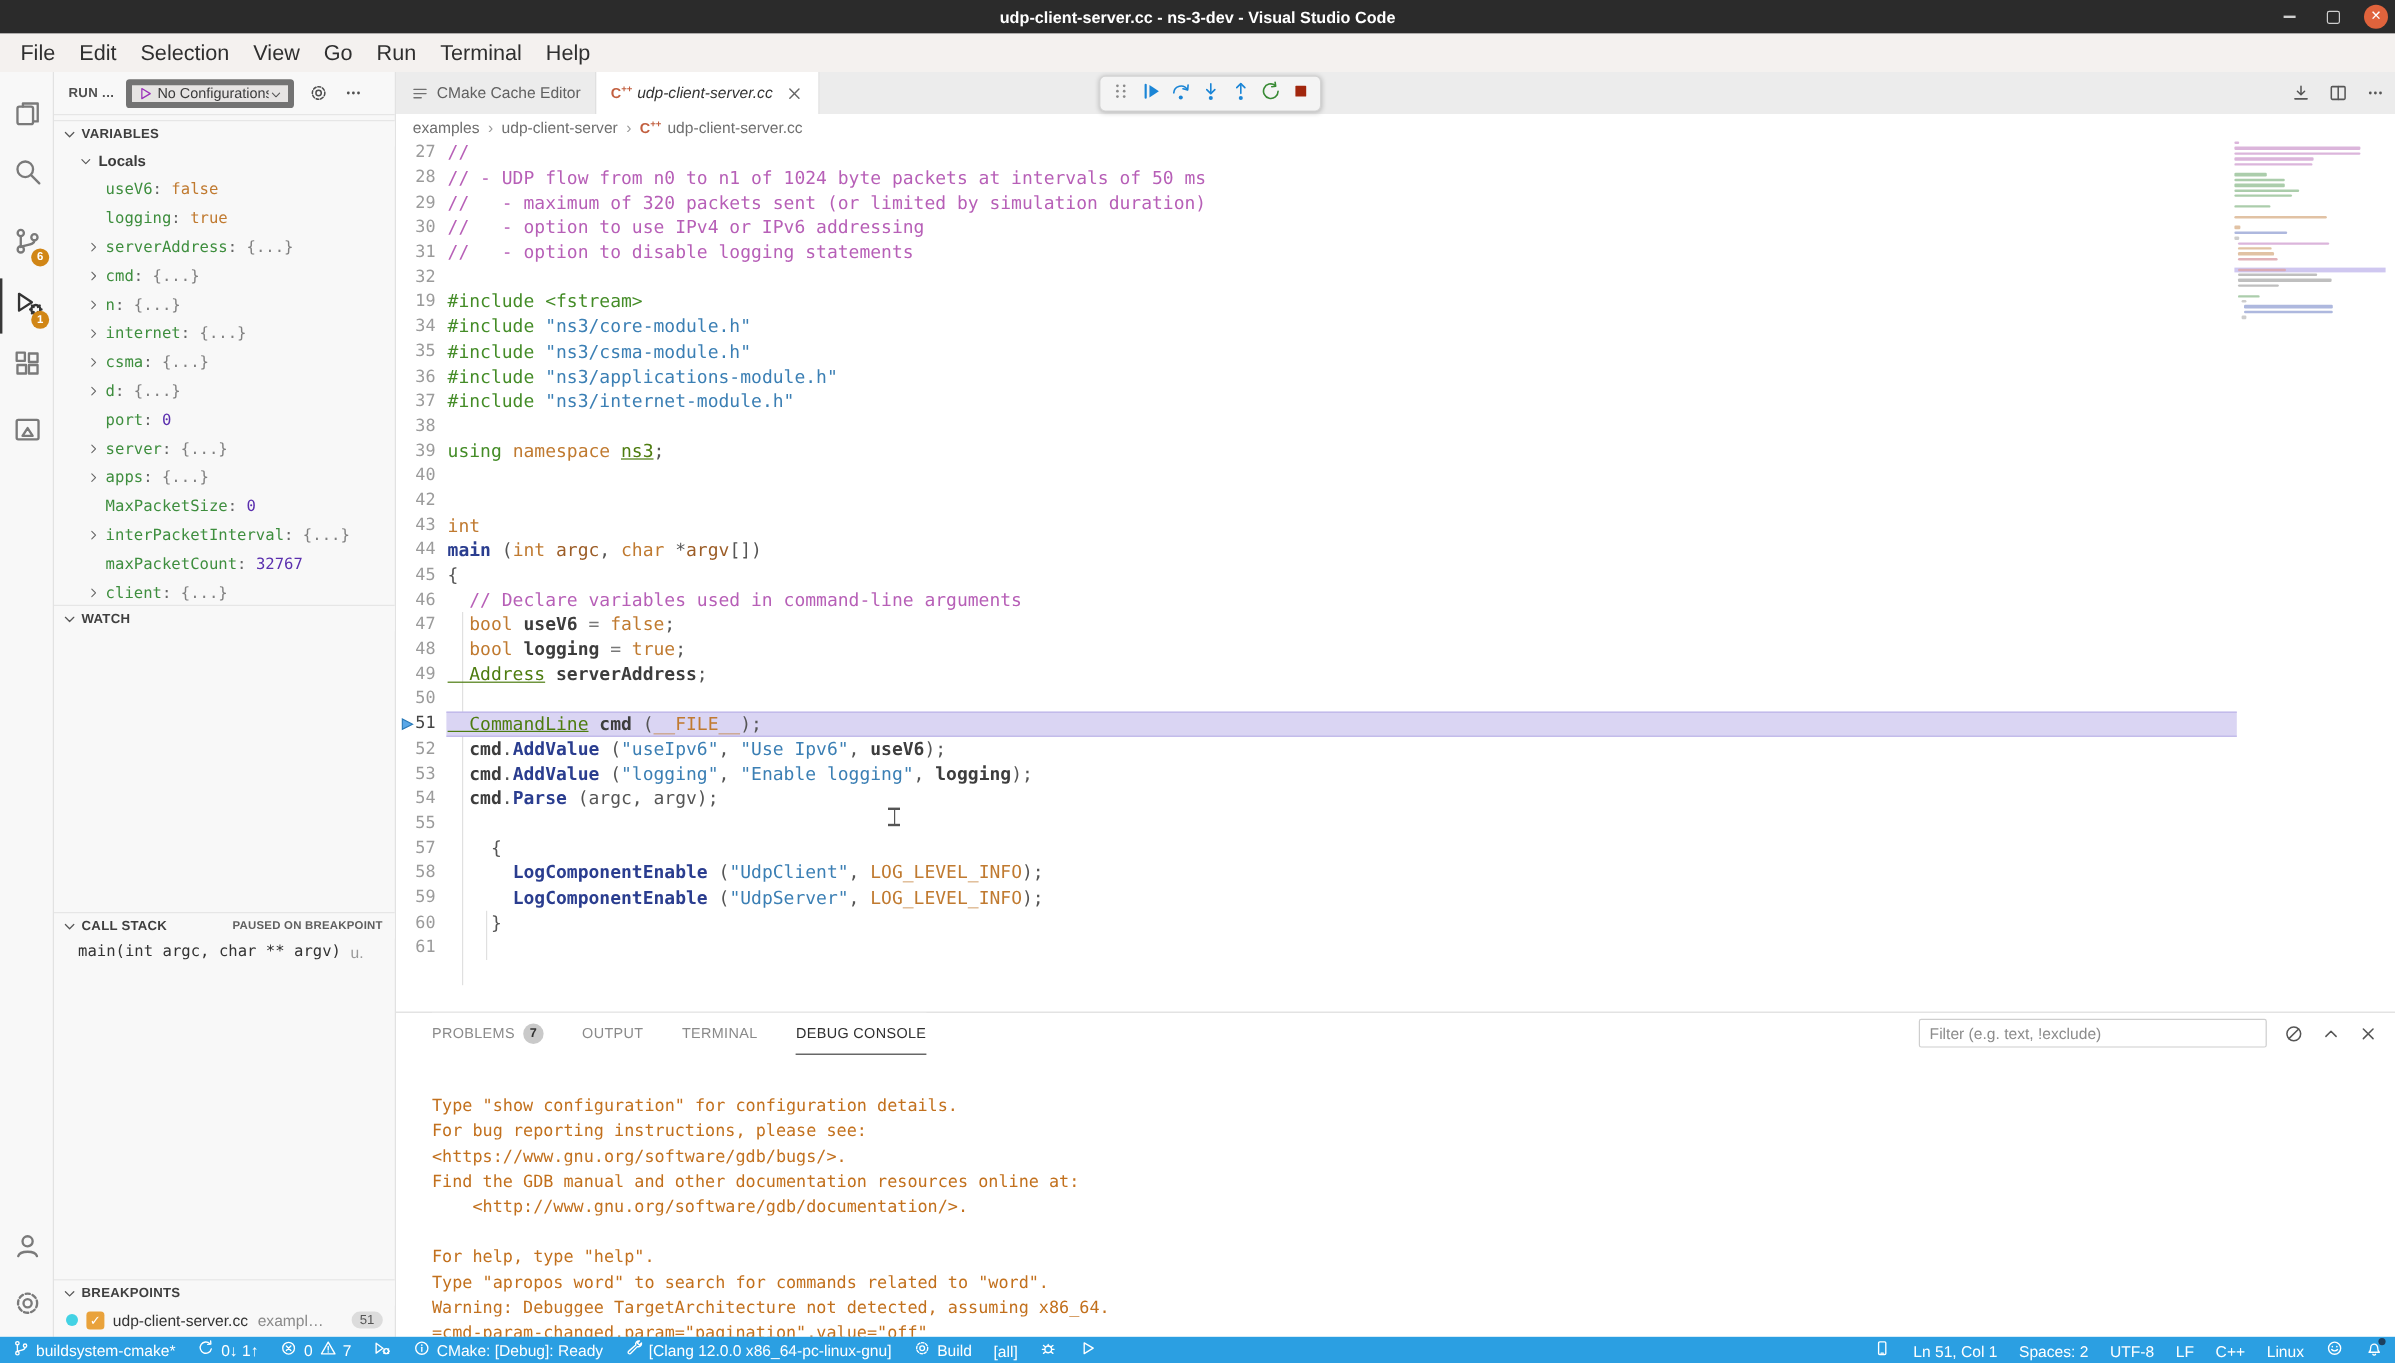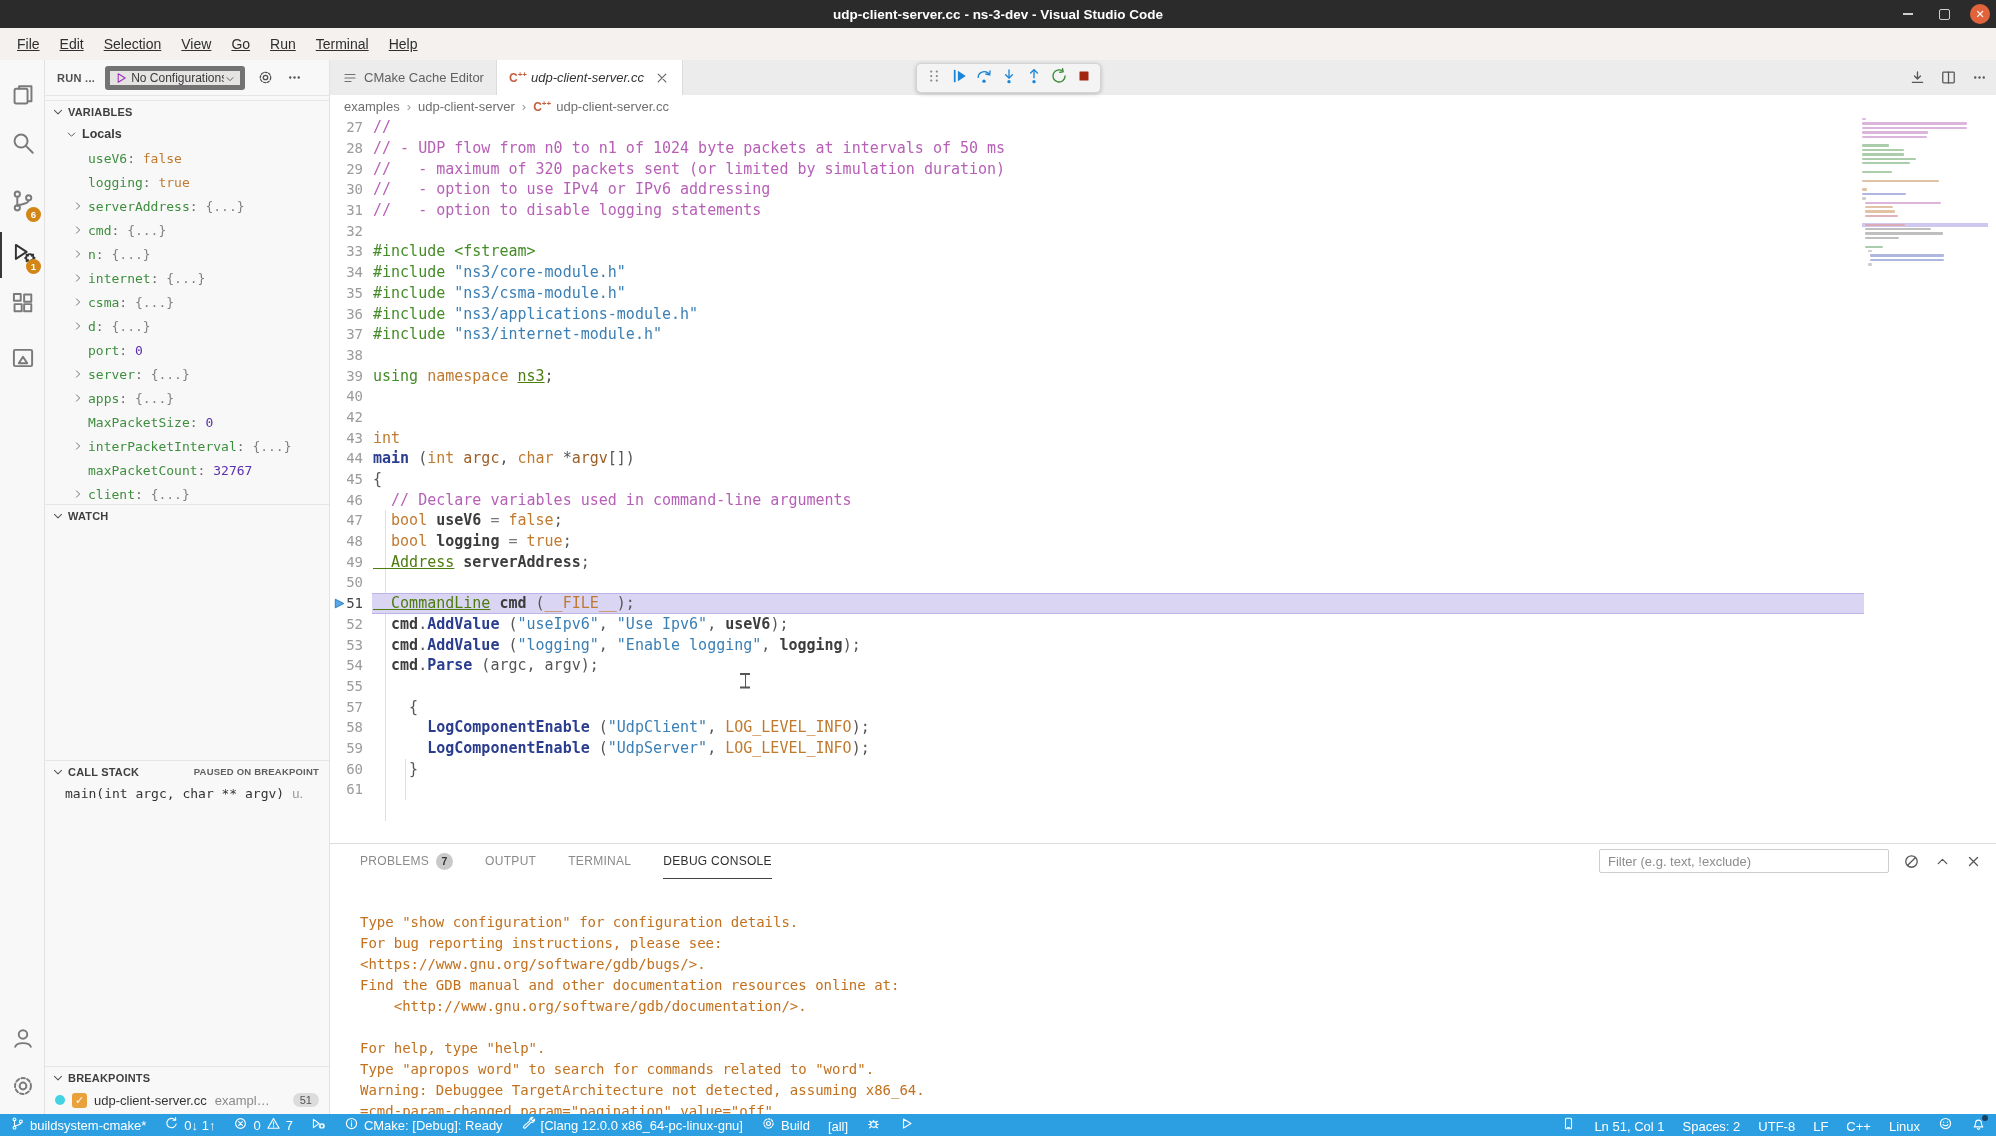--- a/index.html
+++ b/index.html
@@ -11,21 +11,21 @@
             display:flex;align-items:center;justify-content:center;}
   .titlebar .title{color:#fff;font-size:13.5px;font-weight:bold;}
   .win-controls{position:absolute;right:6px;top:0;height:28px;display:flex;align-items:center;gap:16px;}
   .wc{width:20px;height:20px;display:flex;align-items:center;justify-content:center;color:#d8d8d8;font-size:12px;}
   .wc.min::before{content:"";width:10px;height:2px;background:#cfcfcf;}
   .wc.max::before{content:"";width:9px;height:9px;border:1.5px solid #cfcfcf;border-radius:2px;}
   .wc.close{background:#e0633c;border-radius:50%;color:#fff;font-size:11px;line-height:1;}
   
   .menubar{position:absolute;left:0;top:28px;width:100%;height:32px;background:#f4f1ef;
            display:flex;align-items:center;padding-left:8px;gap:2px;}
-  .menu-item{padding:4px 9px;font-size:14px;color:#2f2f2f;border-radius:4px;text-decoration:underline;}
+  .menu-item{padding:4px 9px;font-size:18px;color:#2f2f2f;border-radius:4px;}
   
   .activitybar{position:absolute;left:0;top:60px;width:45px;height:1054px;background:#f8f8f8;border-right:1px solid #e2e2e2;}
   .ab-item{position:absolute;left:0;width:45px;height:46px;display:flex;align-items:center;justify-content:center;color:#7a7a7a;}
   .ab-item.active{color:#333;border-left:2px solid #383838;}
   .ab-item svg{width:26px;height:26px;}
   .ab-badge{position:absolute;right:4px;bottom:4px;min-width:15px;height:15px;border-radius:8px;background:#d18616;
             color:#fff;font-size:9.5px;font-weight:bold;display:flex;align-items:center;justify-content:center;padding:0 3px;}
   
   .sidebar{position:absolute;left:45px;top:60px;width:285px;height:1054px;background:#f8f8f8;border-right:1px solid #e2e2e2;font-size:13px;}
   .runbar{position:absolute;left:0;top:0;width:100%;height:36px;display:flex;align-items:center;padding-left:12px;border-bottom:1px solid #e6e6e6;}
@@ -441,21 +441,21 @@
     <div class="code-scroll" id="codescroll">
       <div class="indent-guide" style="left:55px;top:393px;height:311px;"></div>
       <div class="indent-guide" style="left:75px;top:642px;height:41px;"></div>
       <div id="coderows">
           <div class="code-row"><div class="gut">27</div><div class="ctext"><span class="tok-c">//</span></div></div>
           <div class="code-row"><div class="gut">28</div><div class="ctext"><span class="tok-c">// - UDP flow from n0 to n1 of 1024 byte packets at intervals of 50 ms</span></div></div>
           <div class="code-row"><div class="gut">29</div><div class="ctext"><span class="tok-c">//   - maximum of 320 packets sent (or limited by simulation duration)</span></div></div>
           <div class="code-row"><div class="gut">30</div><div class="ctext"><span class="tok-c">//   - option to use IPv4 or IPv6 addressing</span></div></div>
           <div class="code-row"><div class="gut">31</div><div class="ctext"><span class="tok-c">//   - option to disable logging statements</span></div></div>
           <div class="code-row"><div class="gut">32</div><div class="ctext"></div></div>
-          <div class="code-row"><div class="gut">33</div><div class="ctext"><span class="tok-p">#include</span><span class="tok-d"> </span><span class="tok-p">&lt;fstream&gt;</span></div></div>
+          <div class="code-row"><div class="gut">19</div><div class="ctext"><span class="tok-p">#include</span><span class="tok-d"> </span><span class="tok-p">&lt;fstream&gt;</span></div></div>
           <div class="code-row"><div class="gut">34</div><div class="ctext"><span class="tok-p">#include</span><span class="tok-d"> </span><span class="tok-s">"ns3/core-module.h"</span></div></div>
           <div class="code-row"><div class="gut">35</div><div class="ctext"><span class="tok-p">#include</span><span class="tok-d"> </span><span class="tok-s">"ns3/csma-module.h"</span></div></div>
           <div class="code-row"><div class="gut">36</div><div class="ctext"><span class="tok-p">#include</span><span class="tok-d"> </span><span class="tok-s">"ns3/applications-module.h"</span></div></div>
           <div class="code-row"><div class="gut">37</div><div class="ctext"><span class="tok-p">#include</span><span class="tok-d"> </span><span class="tok-s">"ns3/internet-module.h"</span></div></div>
           <div class="code-row"><div class="gut">38</div><div class="ctext"></div></div>
           <div class="code-row"><div class="gut">39</div><div class="ctext"><span class="tok-p">using</span><span class="tok-d"> </span><span class="tok-k">namespace</span><span class="tok-d"> </span><span class="tok-t">ns3</span><span class="tok-d">;</span></div></div>
           <div class="code-row"><div class="gut">40</div><div class="ctext"></div></div>
           <div class="code-row"><div class="gut">42</div><div class="ctext"></div></div>
           <div class="code-row"><div class="gut">43</div><div class="ctext"><span class="tok-k">int</span></div></div>
           <div class="code-row"><div class="gut">44</div><div class="ctext"><span class="tok-f">main</span><span class="tok-d"> (</span><span class="tok-k">int</span><span class="tok-a"> argc</span><span class="tok-d">, </span><span class="tok-k">char</span><span class="tok-d"> *</span><span class="tok-a">argv</span><span class="tok-d">[])</span></div></div>

